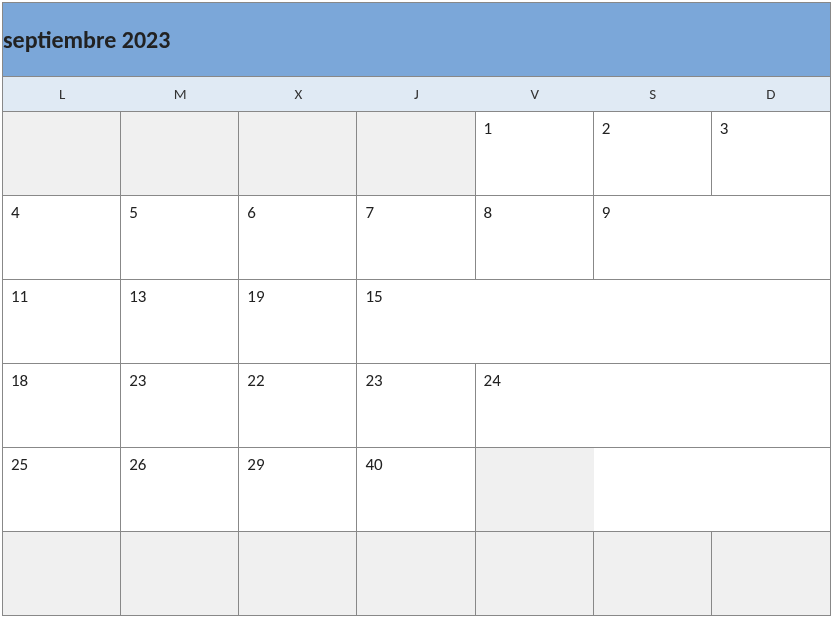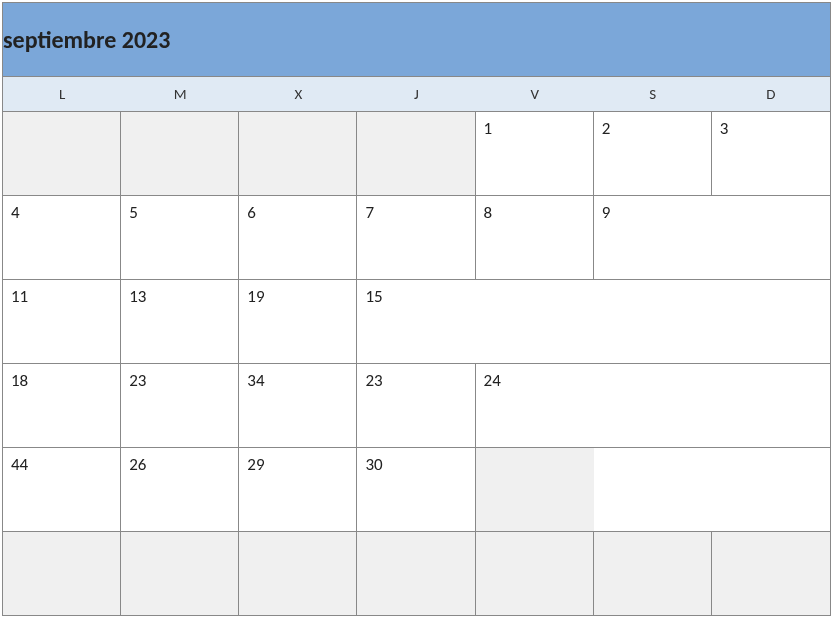--- a/index.html
+++ b/index.html
@@ -94,29 +94,29 @@
     </div>
     <div class="week">
       <div class="day-cell">11</div>
       <div class="day-cell">13</div>
       <div class="day-cell">19</div>
       <div class="day-cell">15</div>
     </div>
     <div class="week">
       <div class="day-cell">18</div>
       <div class="day-cell">23</div>
-      <div class="day-cell">34</div>
+      <div class="day-cell">22</div>
       <div class="day-cell">23</div>
       <div class="day-cell">24</div>
     </div>
     <div class="week">
-      <div class="day-cell">44</div>
+      <div class="day-cell">25</div>
       <div class="day-cell">26</div>
       <div class="day-cell">29</div>
-      <div class="day-cell">30</div>
+      <div class="day-cell">40</div>
       <div class="day-cell blank"></div>
     </div>
     <div class="week">
       <div class="day-cell blank"></div>
       <div class="day-cell blank"></div>
       <div class="day-cell blank"></div>
       <div class="day-cell blank"></div>
       <div class="day-cell blank"></div>
       <div class="day-cell blank"></div>
       <div class="day-cell blank"></div>

